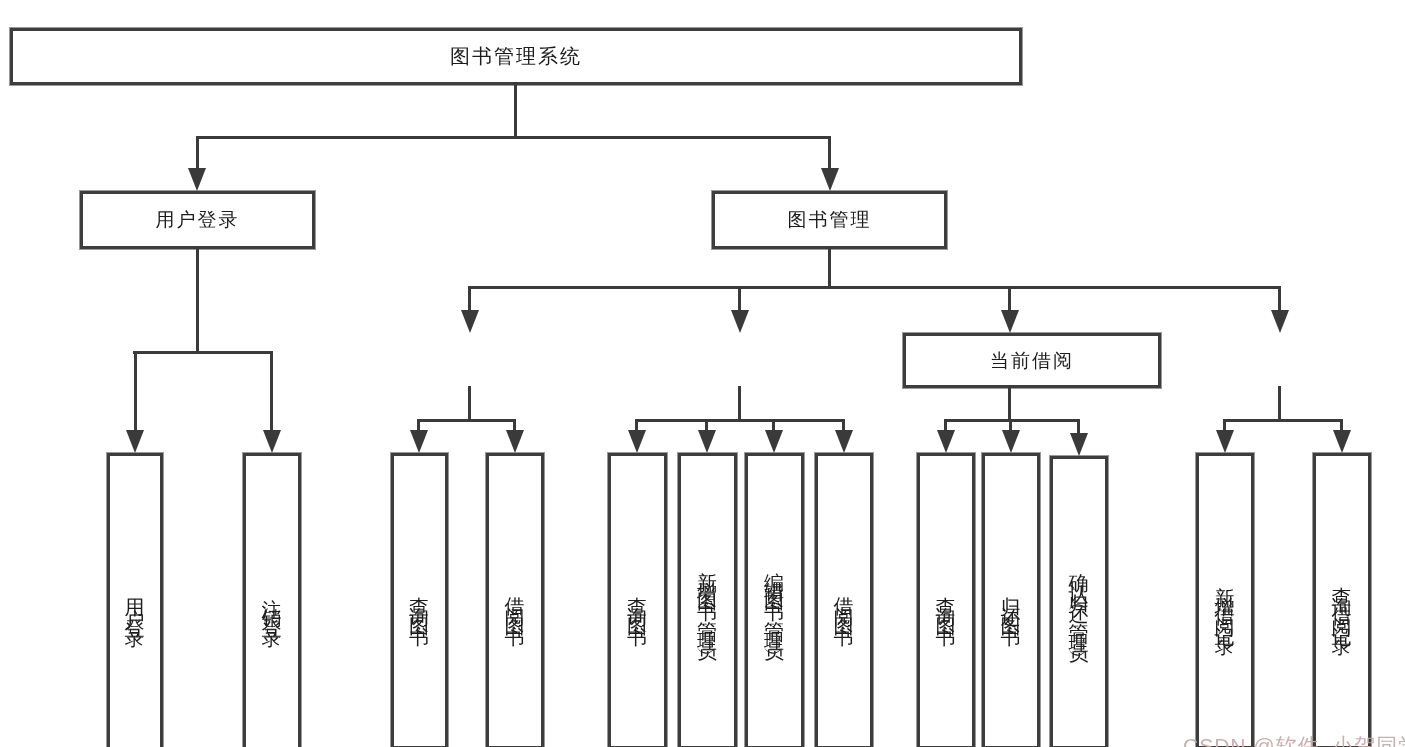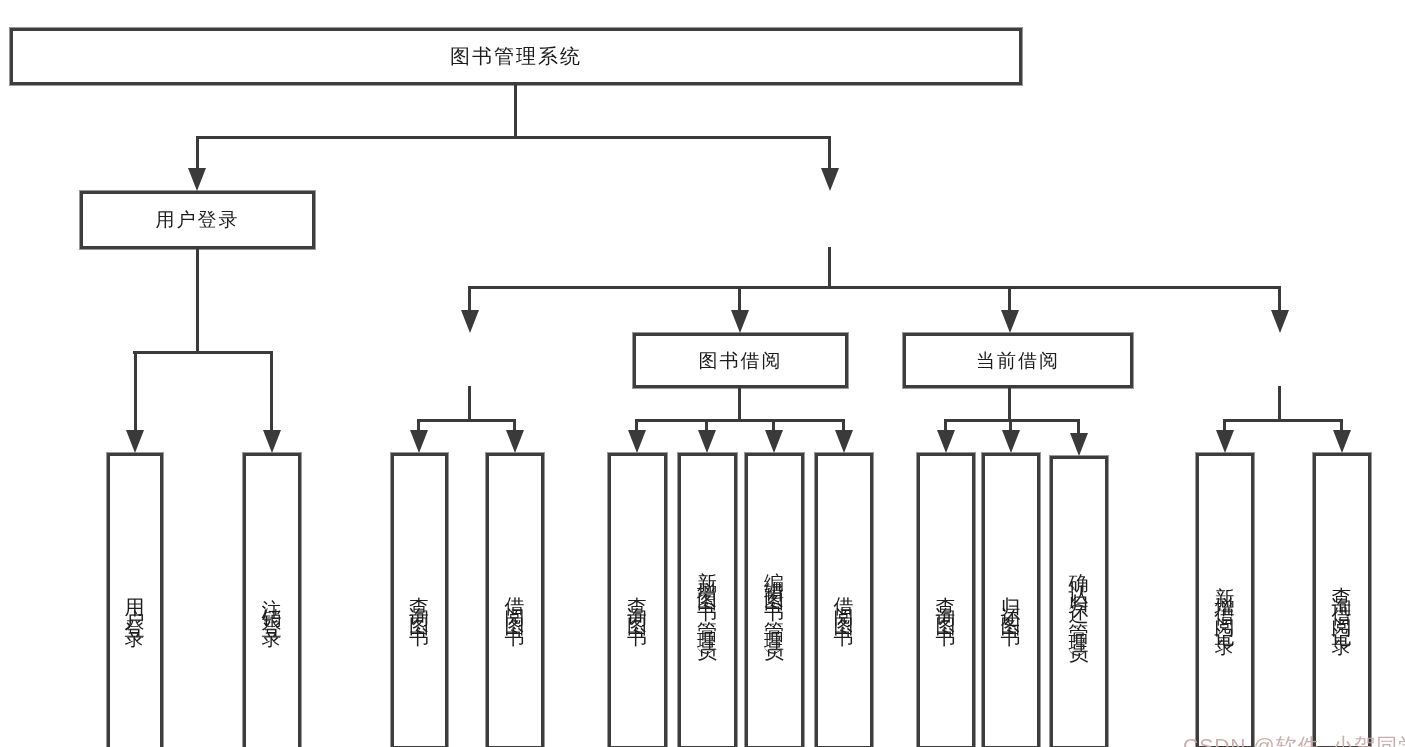--- a/index.html
+++ b/index.html
@@ -33,25 +33,25 @@
 </style>
 </head>
 <body>
 
 <div class="canvas">
 
   <div class="box h root" style="left:10px;top:12px;width:1012px;height:57px;">图书管理系统</div>
 
   <div class="box h" style="left:80px;top:175px;width:235px;height:58px;">用户登录</div>
 
+  <div class="box h" style="left:712px;top:175px;width:235px;height:58px;">图书管理</div>
 
 
-  <div class="box h" style="left:633px;top:317px;width:215px;height:55px;">图书借阅</div>
 
-  <div class="box h" style="left:903px;top:317px;width:230px;height:55px;">当前借阅</div>
+  <div class="box h" style="left:903px;top:317px;width:258px;height:55px;">当前借阅</div>
 
 
   <div class="box v" style="left:107px;top:437px;width:56px;height:300px;">用户登录</div>
 
   <div class="box v" style="left:243px;top:437px;width:58px;height:300px;">注销登录</div>
 
   <div class="box v" style="left:391px;top:437px;width:57px;height:296px;">查询图书</div>
 
   <div class="box v" style="left:486px;top:437px;width:58px;height:296px;">借阅图书</div>
 

